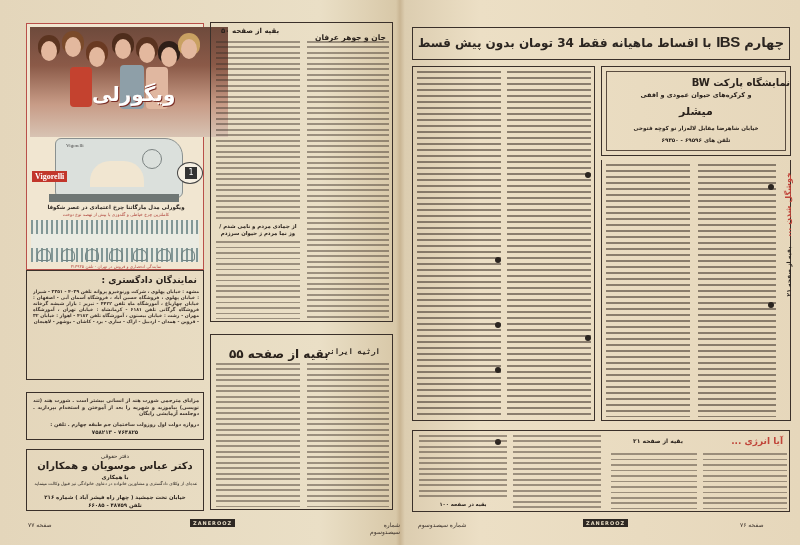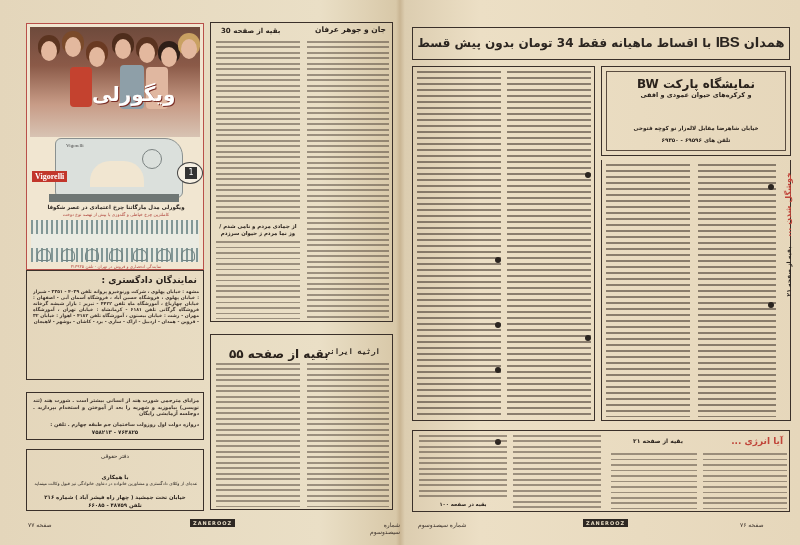--- a/index.html
+++ b/index.html
@@ -34,21 +34,21 @@
     background-image: repeating-linear-gradient(180deg, rgba(60,48,40,0.45) 0px, rgba(60,48,40,0.45) 1.6px, transparent 1.6px, transparent 5.5px);
   }
   .bullet { position:absolute; width:6px; height:6px; border-radius:50%; background:#2b2520; }
 
   
   .ad {
     left: 26px; top: 23px; width: 178px; height: 247px;
     border: 1.5px solid #b9504a; background: #f1e6d1;
   }
   .ad-photo {
-    position: absolute; left: 3px; top: 3px; width: 170px; height: 110px;
+    position: absolute; left: 3px; top: 3px; width: 198px; height: 110px;
     background: linear-gradient(180deg, #6e4a3c 0%, #8b5a48 35%, #c79b86 70%, #d8c3b3 100%);
     overflow: hidden;
   }
   .face { position: absolute; width: 16px; height: 20px; border-radius: 50%; background: #e3b89e; }
   .hair { position: absolute; width: 22px; height: 22px; border-radius: 50% 50% 40% 40%; background: #5b3420; }
   .ad-logo-text {
     position: absolute; left: 62px; top: 55px; font-size: 20px; font-weight: bold;
     color: #fff; text-shadow: 1px 1px 0 #7a2d25; direction: rtl;
   }
   .machine {
@@ -140,62 +140,64 @@
     </div>
 
     <div class="box" style="left:26px;top:392px;width:178px;height:48px;border-width:1.8px;">
       <div class="col-text" style="position:absolute;left:6px;top:4px;width:166px;font-size:5px;line-height:6.6px;font-weight:bold;">مزایای مترجمی شورت هند از انسانی بیشتر است . شورت هند (تند نویسی) بیاموزید و شهریه را بعد از آموختن و استخدام بپردازید . دوجلسه آزمایشی رایگان</div>
       <div class="col-text" style="position:absolute;left:6px;top:28px;width:166px;font-size:5px;line-height:6.6px;font-weight:bold;">دروازه دولت اول روزولت ساختمان جم طبقه چهارم . تلفن :</div>
       <div style="position:absolute;left:0;top:36px;width:100%;text-align:center;font-size:5.5px;font-weight:bold;direction:rtl;">۷۶۴۸۲۵ - ۷۵۸۲۱۳</div>
     </div>
 
     <div class="box" style="left:26px;top:449px;width:178px;height:62px;border-width:1.8px;">
       <div style="position:absolute;left:0;top:3px;width:100%;text-align:center;font-size:5.5px;direction:rtl;">دفتر حقوقی</div>
+      <div class="heading" style="position:absolute;left:0;top:10px;width:100%;text-align:center;font-size:10px;">دکتر عباس موسویان و همکاران</div>
       <div class="heading" style="position:absolute;left:0;top:24px;width:100%;text-align:center;font-size:5.5px;">با همکاری</div>
       <div style="position:absolute;left:6px;top:31px;width:166px;text-align:center;font-size:4.4px;line-height:5.6px;direction:rtl;">عده‌ای از وکلای دادگستری و مشاورین خانواده در دعاوی خانوادگی نیز قبول وکالت مینماید</div>
       <div class="heading" style="position:absolute;left:0;top:44px;width:100%;text-align:center;font-size:5.4px;">خیابان تخت جمشید ( چهار راه فیشر آباد ) شماره ۲۱۶</div>
       <div class="heading" style="position:absolute;left:0;top:52px;width:100%;text-align:center;font-size:5.4px;">تلفن ۴۸۷۵۹ - ۶۶۰۸۵</div>
     </div>
 
     <div class="pagenum" style="left:28px;top:521px;">صفحه ۷۷</div>
     <div class="mag-logo" style="left:190px;top:519px;">ZANEROOZ</div>
 
     <div class="box" style="left:210px;top:22px;width:183px;height:300px;">
-      <div class="heading" style="position:absolute;right:6px;top:2px;font-size:7.5px;">جان و جوهر عرفان</div>
-      <div class="heading" style="position:absolute;left:10px;top:4px;font-size:7px;">بقیه از صفحه 30</div>
+      <div class="heading" style="position:absolute;right:6px;top:10px;font-size:7.5px;">جان و جوهر عرفان</div>
+      <div class="heading" style="position:absolute;left:10px;top:4px;font-size:7px;">بقیه از صفحه ۵۰</div>
       <div class="lines light" style="left:96px;top:18px;width:82px;height:278px;"></div>
       <div class="lines light" style="left:5px;top:18px;width:84px;height:180px;"></div>
       <div class="heading" style="position:absolute;left:5px;top:200px;width:84px;font-size:5.4px;line-height:7px;text-align:center;">از جمادی مردم و نامی شدم / وز نما مردم ز حیوان سرزدم</div>
       <div class="lines light" style="left:5px;top:218px;width:84px;height:78px;"></div>
     </div>
 
     <div class="box" style="left:210px;top:334px;width:183px;height:176px;">
       <div class="heading" style="position:absolute;right:12px;top:12px;font-size:7.5px;font-family:Liberation Mono, monospace;">ارثیه ایرانی</div>
       <div class="heading" style="position:absolute;left:18px;top:12px;font-size:12px;">بقیه از صفحه ۵۵</div>
       <div class="lines light" style="left:96px;top:28px;width:82px;height:144px;"></div>
       <div class="lines light" style="left:5px;top:28px;width:84px;height:144px;"></div>
     </div>
 
     <div class="pagenum" style="left:362px;top:521px;">شماره سیصدوسوم</div>
   </div>
 
   <div class="page page-right">
 
     <div class="box" style="left:12px;top:27px;width:378px;height:33px;border-width:1.5px;">
       <div style="position:absolute;left:0;top:5px;width:100%;text-align:center;direction:rtl;font-size:13px;font-weight:bold;white-space:nowrap;">
-        <span>همدان</span>
+        <span>چهارم</span>
         <span style="font-family:'Liberation Sans',sans-serif;font-size:15px;letter-spacing:-0.5px;">IBS</span>
         <span style="font-size:12px;">با اقساط ماهیانه فقط 34 تومان بدون پیش قسط</span>
       </div>
     </div>
 
     <div class="box" style="left:201px;top:66px;width:190px;height:90px;">
       <div style="position:absolute;left:4px;top:4px;right:4px;bottom:4px;border:1px solid #5a4c40;"></div>
-      <div class="heading" style="position:absolute;left:0;top:10px;width:100%;text-align:center;font-size:12px;">نمایشگاه پارکت BW</div>
+      <div class="heading" style="position:absolute;left:0;top:10px;width:100%;text-align:right;font-size:10px;">نمایشگاه پارکت BW</div>
       <div class="heading" style="position:absolute;left:0;top:24px;width:100%;text-align:center;font-size:6.5px;">و کرکره‌های حیوان عمودی و افقی</div>
+      <div class="heading" style="position:absolute;left:0;top:38px;width:100%;text-align:center;font-size:11px;">میشلر</div>
       <div class="heading" style="position:absolute;left:0;top:58px;width:100%;text-align:center;font-size:5.6px;">خیابان شاهرضا مقابل لاله‌زار نو کوچه فتوحی</div>
       <div class="heading" style="position:absolute;left:0;top:70px;width:100%;text-align:center;font-size:5.6px;">تلفن های ۶۹۵۹۶ - ۶۹۳۵۰</div>
     </div>
 
     <div class="box" style="left:12px;top:66px;width:183px;height:355px;border-width:1px;">
       <div class="lines" style="left:4px;top:4px;width:84px;height:346px;"></div>
       <div class="lines" style="left:94px;top:4px;width:84px;height:346px;"></div>
       <div class="bullet" style="left:82px;top:190px;"></div>
       <div class="bullet" style="left:82px;top:255px;"></div>
       <div class="bullet" style="left:82px;top:300px;"></div>

